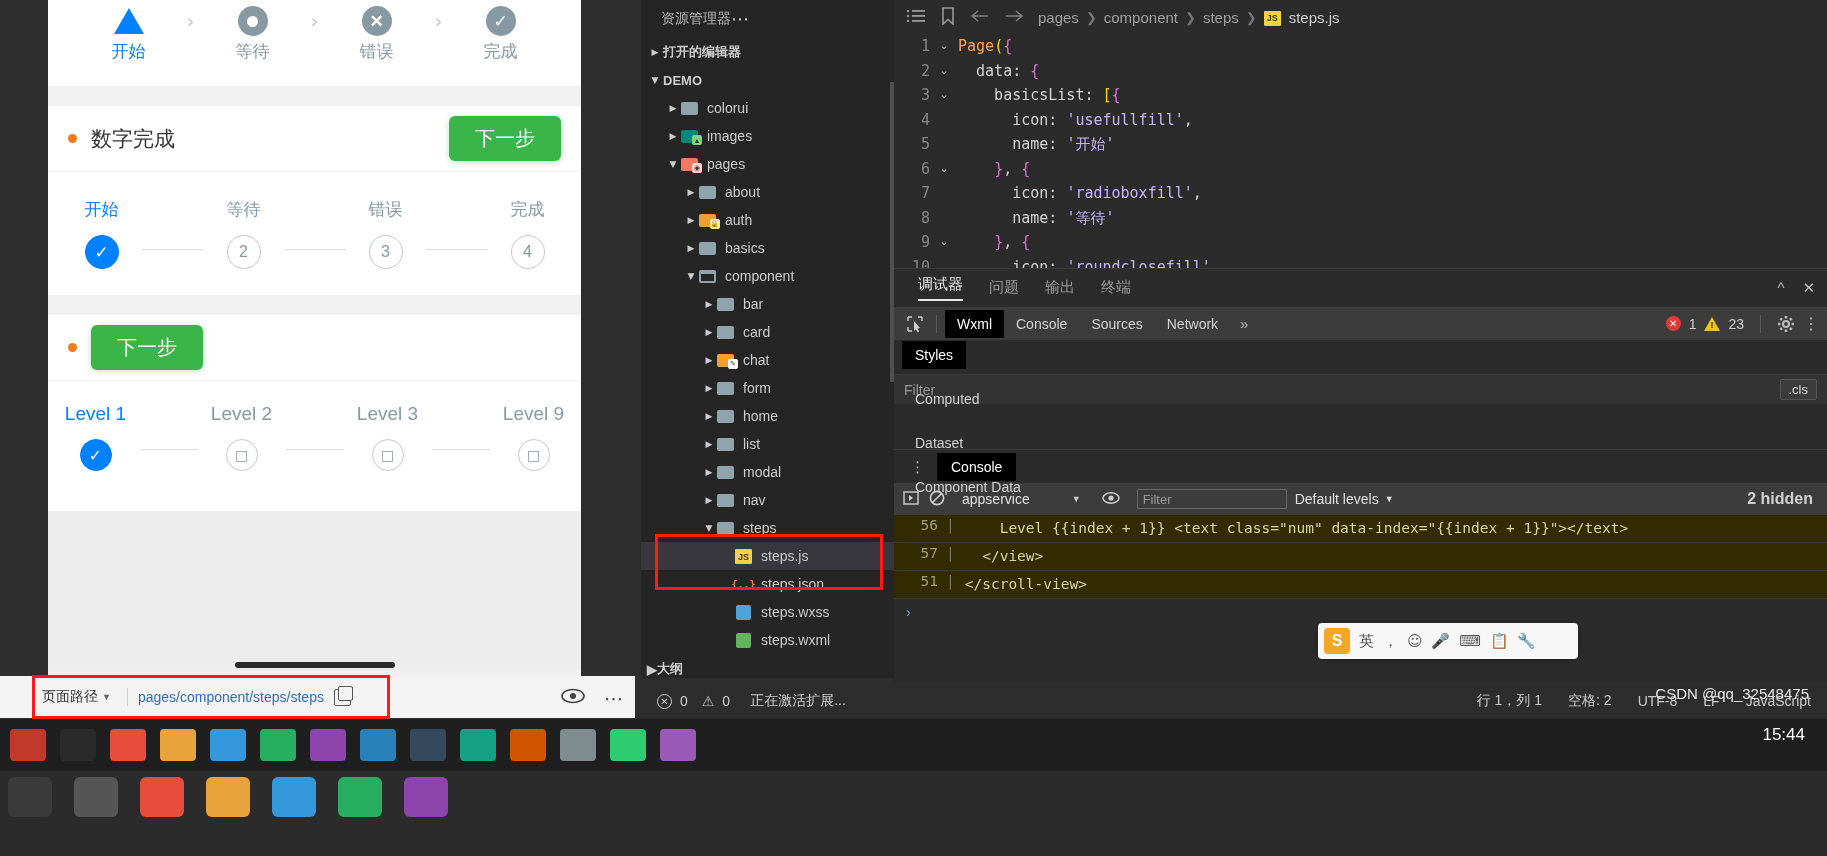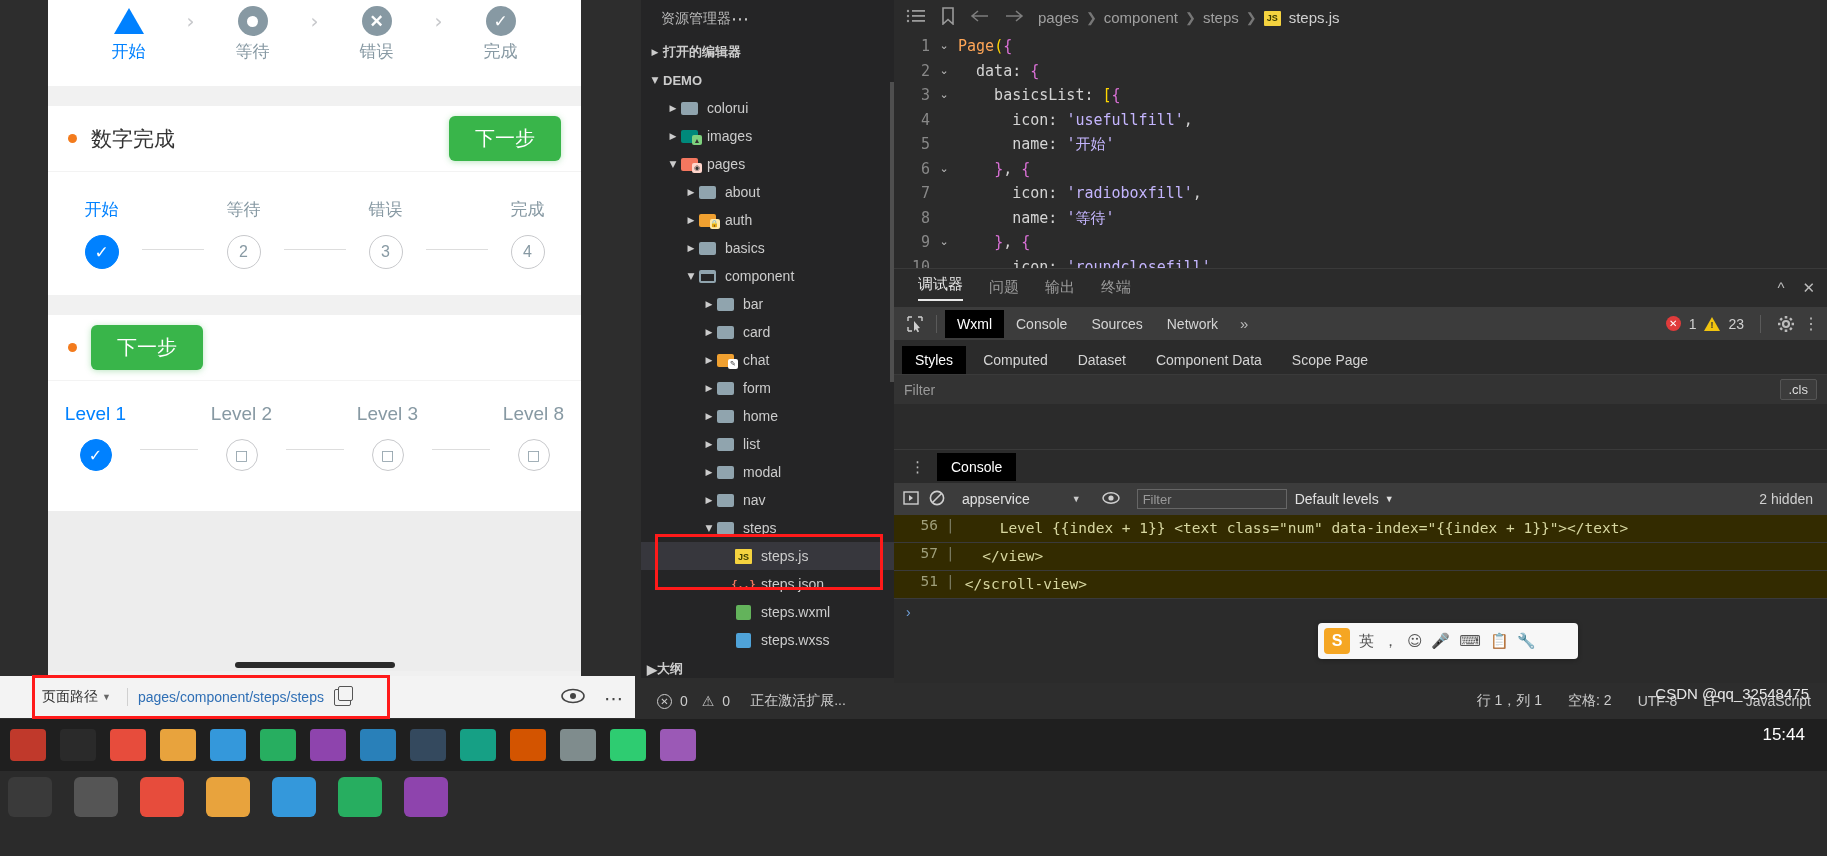--- a/index.html
+++ b/index.html
@@ -255,22 +255,22 @@
   .warn-tri {
     width: 0; height: 0; border-left: 8px solid transparent; border-right: 8px solid transparent;
     border-bottom: 14px solid #f1c40f; position: relative;
   }
   .warn-tri::after { content: "!"; position: absolute; left: -2px; top: 3px; font-size: 9px; color: #333; font-weight: bold; }
   .cnt { color: #d0d0d0; font-size: 14px; }
   .gear { width: 18px; height: 18px; }
   .kebab { color: #bbb; font-size: 16px; line-height: 8px; }
 
   .dt-subtabs {
-    height: 34px; background: #2b2b2b; display: flex; align-items: flex-end;
-    padding-left: 8px; gap: 4px; border-bottom: 1px solid #3a3a3a;
+    height: 34px; background: #2b2b2b; display: flex; align-items: flex-start;
+    padding-left: 8px; gap: 16px; border-bottom: 1px solid #3a3a3a; flex-direction: column;
   }
   .st { padding: 6px 13px; font-size: 14px; color: #d4d4d4; cursor: pointer; }
   .st.active { background: #000; color: #fff; }
 
   .filter-row {
     height: 30px; background: #333333; display: flex; align-items: center;
     padding: 0 10px; border-bottom: 1px solid #2b2b2b;
   }
   .filter-row .ph { color: #999; font-size: 14px; flex: 1; }
   .cls-btn {
@@ -294,21 +294,21 @@
   .ctx-sel {
     display: flex; align-items: center; gap: 42px; font-size: 14px; color: #e0e0e0;
     padding-right: 4px;
   }
   .ctx-sel .arrow { font-size: 9px; color: #ccc; }
   .cfilter {
     width: 150px; height: 20px; border: 1px solid #666; background: #3c3c3c;
     color: #999; font-size: 13px; padding: 0 5px; display: flex; align-items: center;
   }
   .lvl-sel { display: flex; align-items: center; gap: 6px; font-size: 14px; color: #e0e0e0; }
-  .hidden-cnt { margin-left: auto; font-size: 14px; color: #d0d0d0; padding-right: 6px; }
+  .hidden-cnt { margin-left: auto; font-size: 16px; color: #d0d0d0; padding-right: 6px; font-weight: bold; }
 
   .console-body { background: #2b2b2b; height: 108px; position: relative; }
   .cmsg {
     background: #332b00; border-bottom: 1px solid #3a3a3a;
     font-family: "DejaVu Sans Mono", monospace; font-size: 14.5px;
     color: #d7d7a0; padding: 2px 0 2px 0; display: flex;
   }
   .cmsg .cln { width: 52px; text-align: right; color: #9f9f7a; flex: none; padding-right: 8px; }
   .cmsg .bar { color: #7a7a60; padding-right: 10px; }
   .cmsg .ctext { white-space: pre-wrap; line-height: 23px; }
@@ -458,21 +458,21 @@
           <div class="llbl">Level 2</div>
           <div class="lring">□</div>
         </div>
         <div class="lline"></div>
         <div class="lvl">
           <div class="llbl">Level 3</div>
           <div class="lring">□</div>
         </div>
         <div class="lline"></div>
         <div class="lvl">
-          <div class="llbl">Level 8</div>
+          <div class="llbl">Level 9</div>
           <div class="lring">□</div>
         </div>
       </div>
 
       <div class="sim-filler">
         <div class="home-bar"></div>
       </div>
     </div>
   </div>
 
@@ -634,30 +634,30 @@
         <div class="exp-row" style="padding-left: 78px;">
           <span class="tw"></span>
           <span class="fico">
             <span class="jsonico">{..}</span>
           </span>
           <span>steps.json</span>
         </div>
         <div class="exp-row" style="padding-left: 78px;">
           <span class="tw"></span>
           <span class="fico">
-            <span class="wxmlico"></span>
-          </span>
-          <span>steps.wxml</span>
+            <span class="wxssico"></span>
+          </span>
+          <span>steps.wxss</span>
         </div>
         <div class="exp-row" style="padding-left: 78px;">
           <span class="tw"></span>
           <span class="fico">
-            <span class="wxssico"></span>
-          </span>
-          <span>steps.wxss</span>
+            <span class="wxmlico"></span>
+          </span>
+          <span>steps.wxml</span>
         </div>
       </div>
 
     <div class="exp-scroll"></div>
   </div>
 
   <div class="outline-row" style="padding-left:6px">
     <span class="tw">▶</span>
     <span>大纲</span>
   </div>

